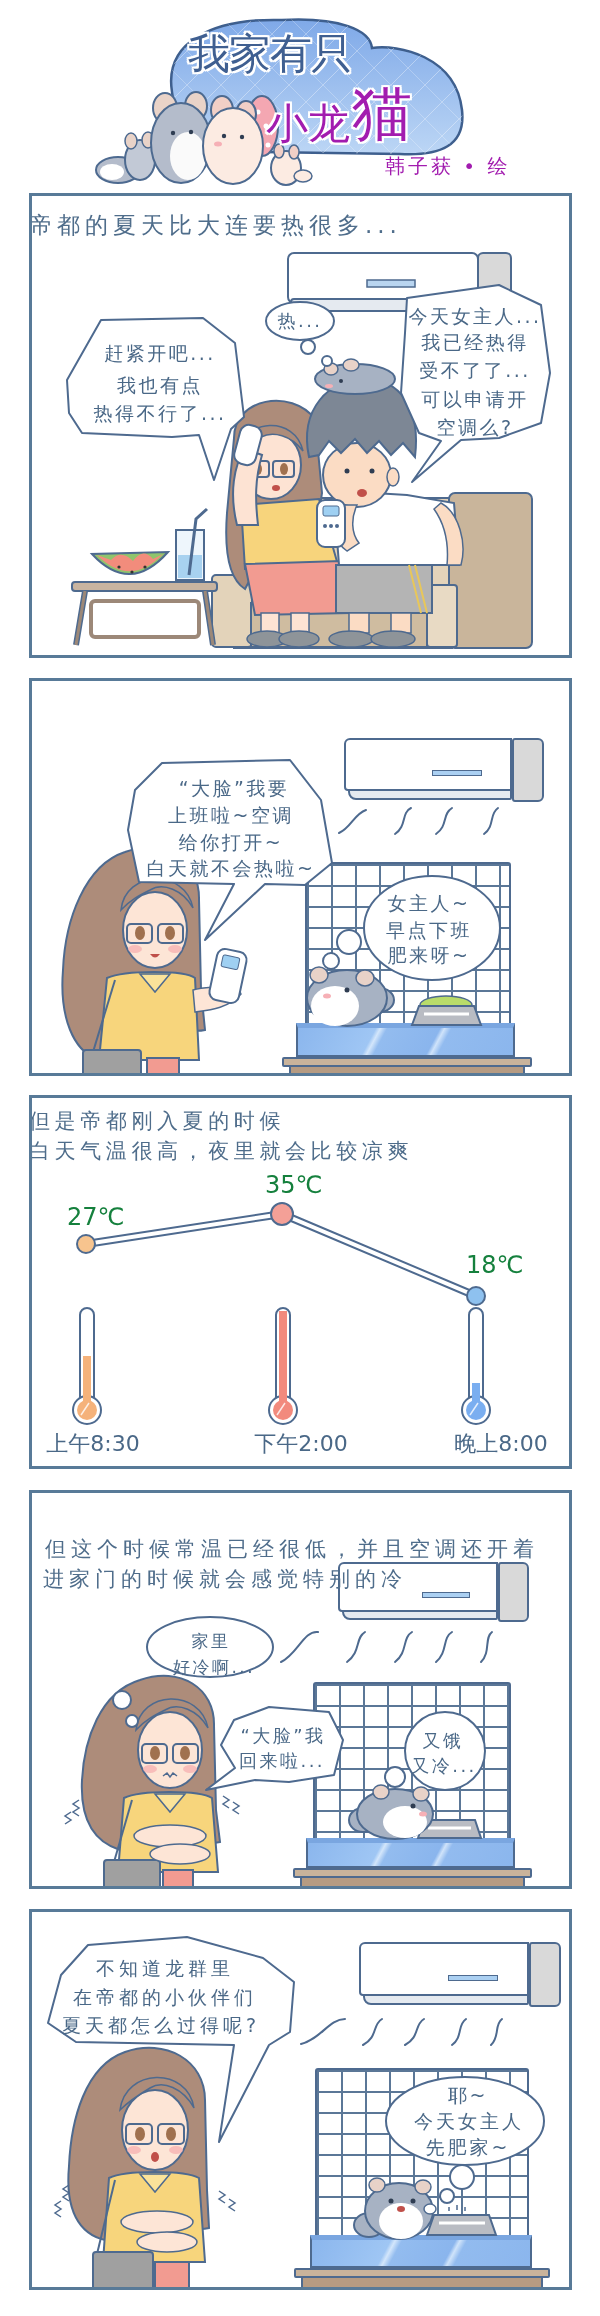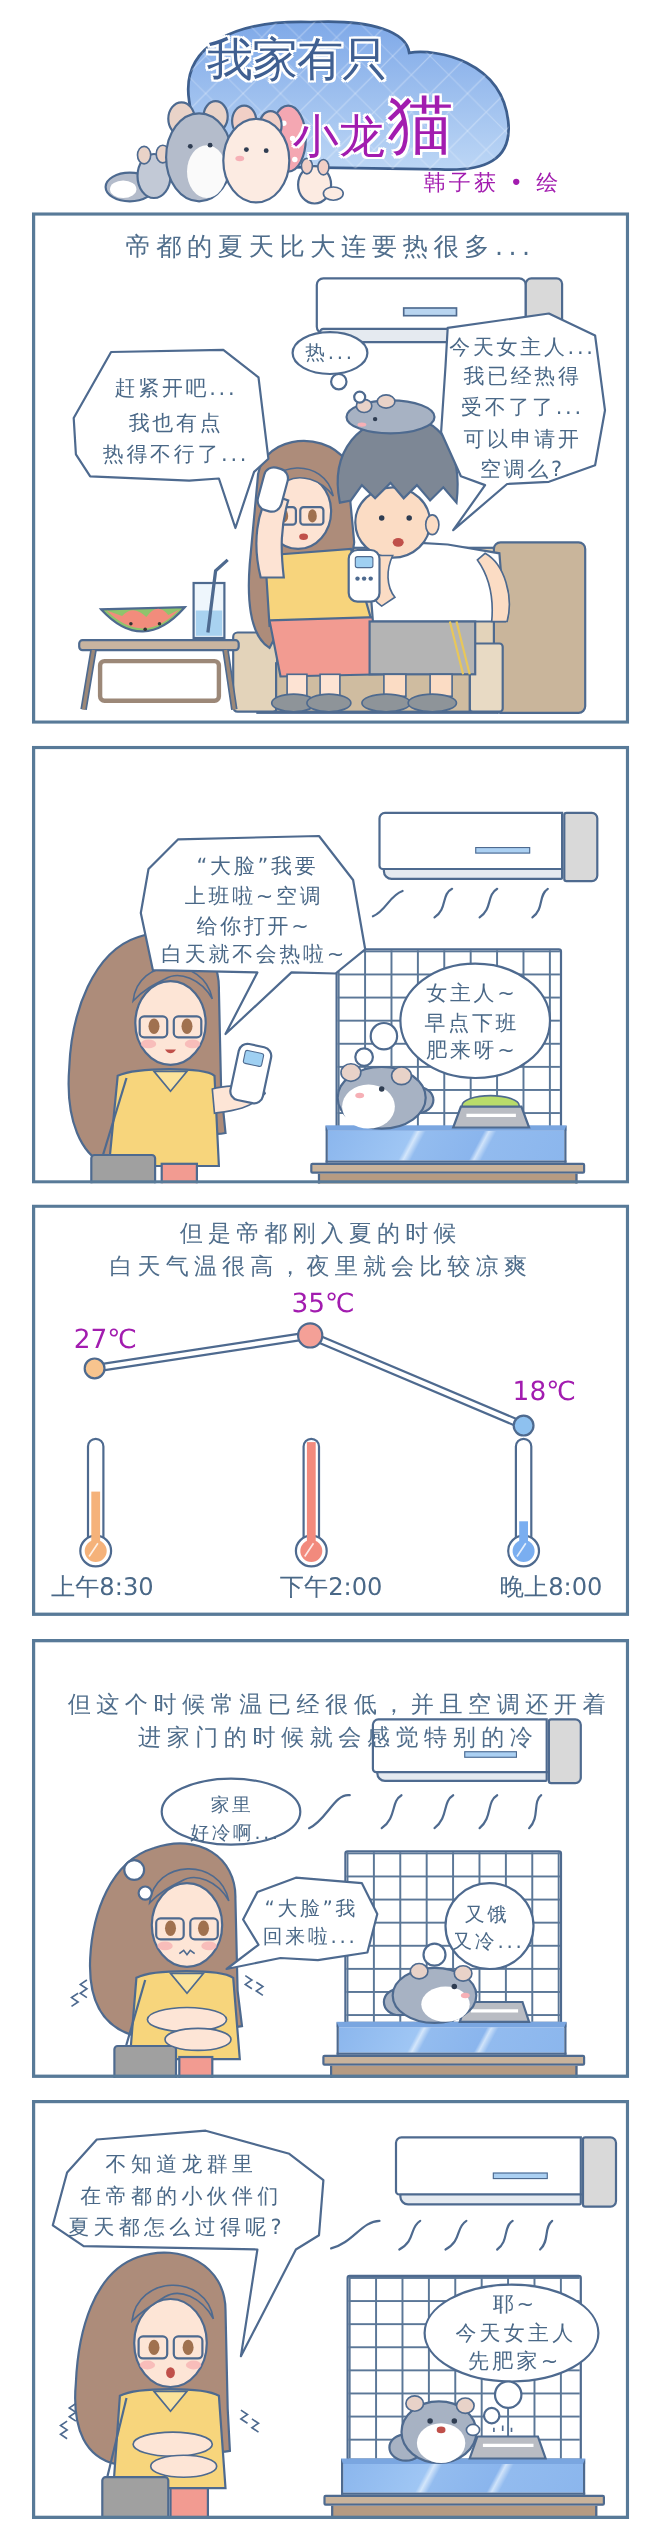--- a/index.html
+++ b/index.html
@@ -2,36 +2,36 @@
 <html><head>
 <meta charset="utf-8">
 <style>
 *{margin:0;padding:0;box-sizing:border-box}
 body{width:600px;height:2316px;background:#fff;overflow:hidden;font-family:"DejaVu Sans",sans-serif}
 #page{position:relative;width:600px;height:2316px;background:#fff}
 .abs{position:absolute}
 .panel{position:absolute;left:29px;width:543px;overflow:hidden;background:#fff}
 .frame{position:absolute;left:0;top:0;right:0;bottom:0;border:3px solid #587a98;pointer-events:none}
 .art{position:absolute;left:0;top:0}
-.cap{position:absolute;left:0;width:100%;text-align:center;color:#4f6d8b;font-size:21px;letter-spacing:4.6px;white-space:nowrap;line-height:1.1}
+.cap{position:absolute;left:0;width:100%;color:#4f6d8b;font-size:21px;letter-spacing:4.6px;white-space:nowrap;line-height:1.1}
 .t{position:absolute;transform:translateX(-50%);white-space:nowrap;color:#4a6887;font-size:19px;letter-spacing:2.5px;line-height:1.1}
 .ac{position:absolute}
 .ac .acb{position:absolute;left:0;top:0;right:16%;bottom:17%;background:#fff;border:2px solid #4e6a8f;border-radius:6px 0 0 4px}
 .ac .acs{position:absolute;right:0;top:0;width:16%;bottom:0;background:#d9d9d9;border:2px solid #4e6a8f;border-radius:3px 6px 6px 3px}
 .ac .acf{position:absolute;left:4px;right:16%;bottom:2px;height:17%;background:#e5eaf0;border:2px solid #4e6a8f;border-radius:0 0 2px 8px}
 .ac .acv{position:absolute;left:44%;top:50%;width:25%;height:10%;background:#abd0f2;border:1.5px solid #4e6a8f}
 .cage{position:absolute;border:2px solid #4e6a8f;background-color:#fff;background-image:linear-gradient(to right,#5b7797 2px,transparent 2px),linear-gradient(to bottom,#5b7797 2px,transparent 2px);background-size:24px 21px;border-radius:3px 3px 0 0}
 .tray{position:absolute;border:2px solid #4e6a8f;border-top:5px solid #7aa6e0;background:linear-gradient(118deg,#8bb6ed 0%,#9fc6f4 34%,#d3e6fb 36%,#93bcef 39%,#8ab5ed 62%,#cfe3fa 64%,#92bbef 67%,#8bb6ed 100%)}
 .tabletop{position:absolute;background:#c9b39b;border:2px solid #4e6a8f;border-radius:2px}
 .tablebody{position:absolute;background:#b69b82;border-left:2px solid #4e6a8f;border-right:2px solid #4e6a8f}
 .title1{position:absolute;left:188px;top:26px;font-size:42px;color:#3f5f91;letter-spacing:-1px;white-space:nowrap;font-family:"DejaVu Serif",serif;text-shadow:2px 0 #fff,-2px 0 #fff,0 2px #fff,0 -2px #fff,2px 2px #fff,-2px -2px #fff,2px -2px #fff,-2px 2px #fff}
 .title2{position:absolute;left:266px;top:78px;font-size:42px;color:#a21caf;white-space:nowrap;font-family:"DejaVu Serif",serif;text-shadow:2px 0 #fff,-2px 0 #fff,0 2px #fff,0 -2px #fff,2px 2px #fff,-2px -2px #fff,2px -2px #fff,-2px 2px #fff}
 .title2 .big{font-size:60px;position:relative;top:-4px;margin-left:2px}
 .author{position:absolute;left:385px;top:153px;font-size:20px;color:#a21caf;letter-spacing:3px;white-space:nowrap}
-.temp{position:absolute;color:#a21caf;font-size:24px;white-space:nowrap;line-height:1}
+.temp{position:absolute;color:#15803d;font-size:24px;white-space:nowrap;line-height:1}
 .time{position:absolute;transform:translateX(-50%);color:#4a6887;font-size:22px;font-weight:normal;white-space:nowrap;line-height:1}
 </style>
 </head>
 <body>
 
 <div id="page">
 
   <div class="abs" style="left:0;top:0;width:600px;height:192px">
     <svg class="art" width="600" height="192">
       <defs>

